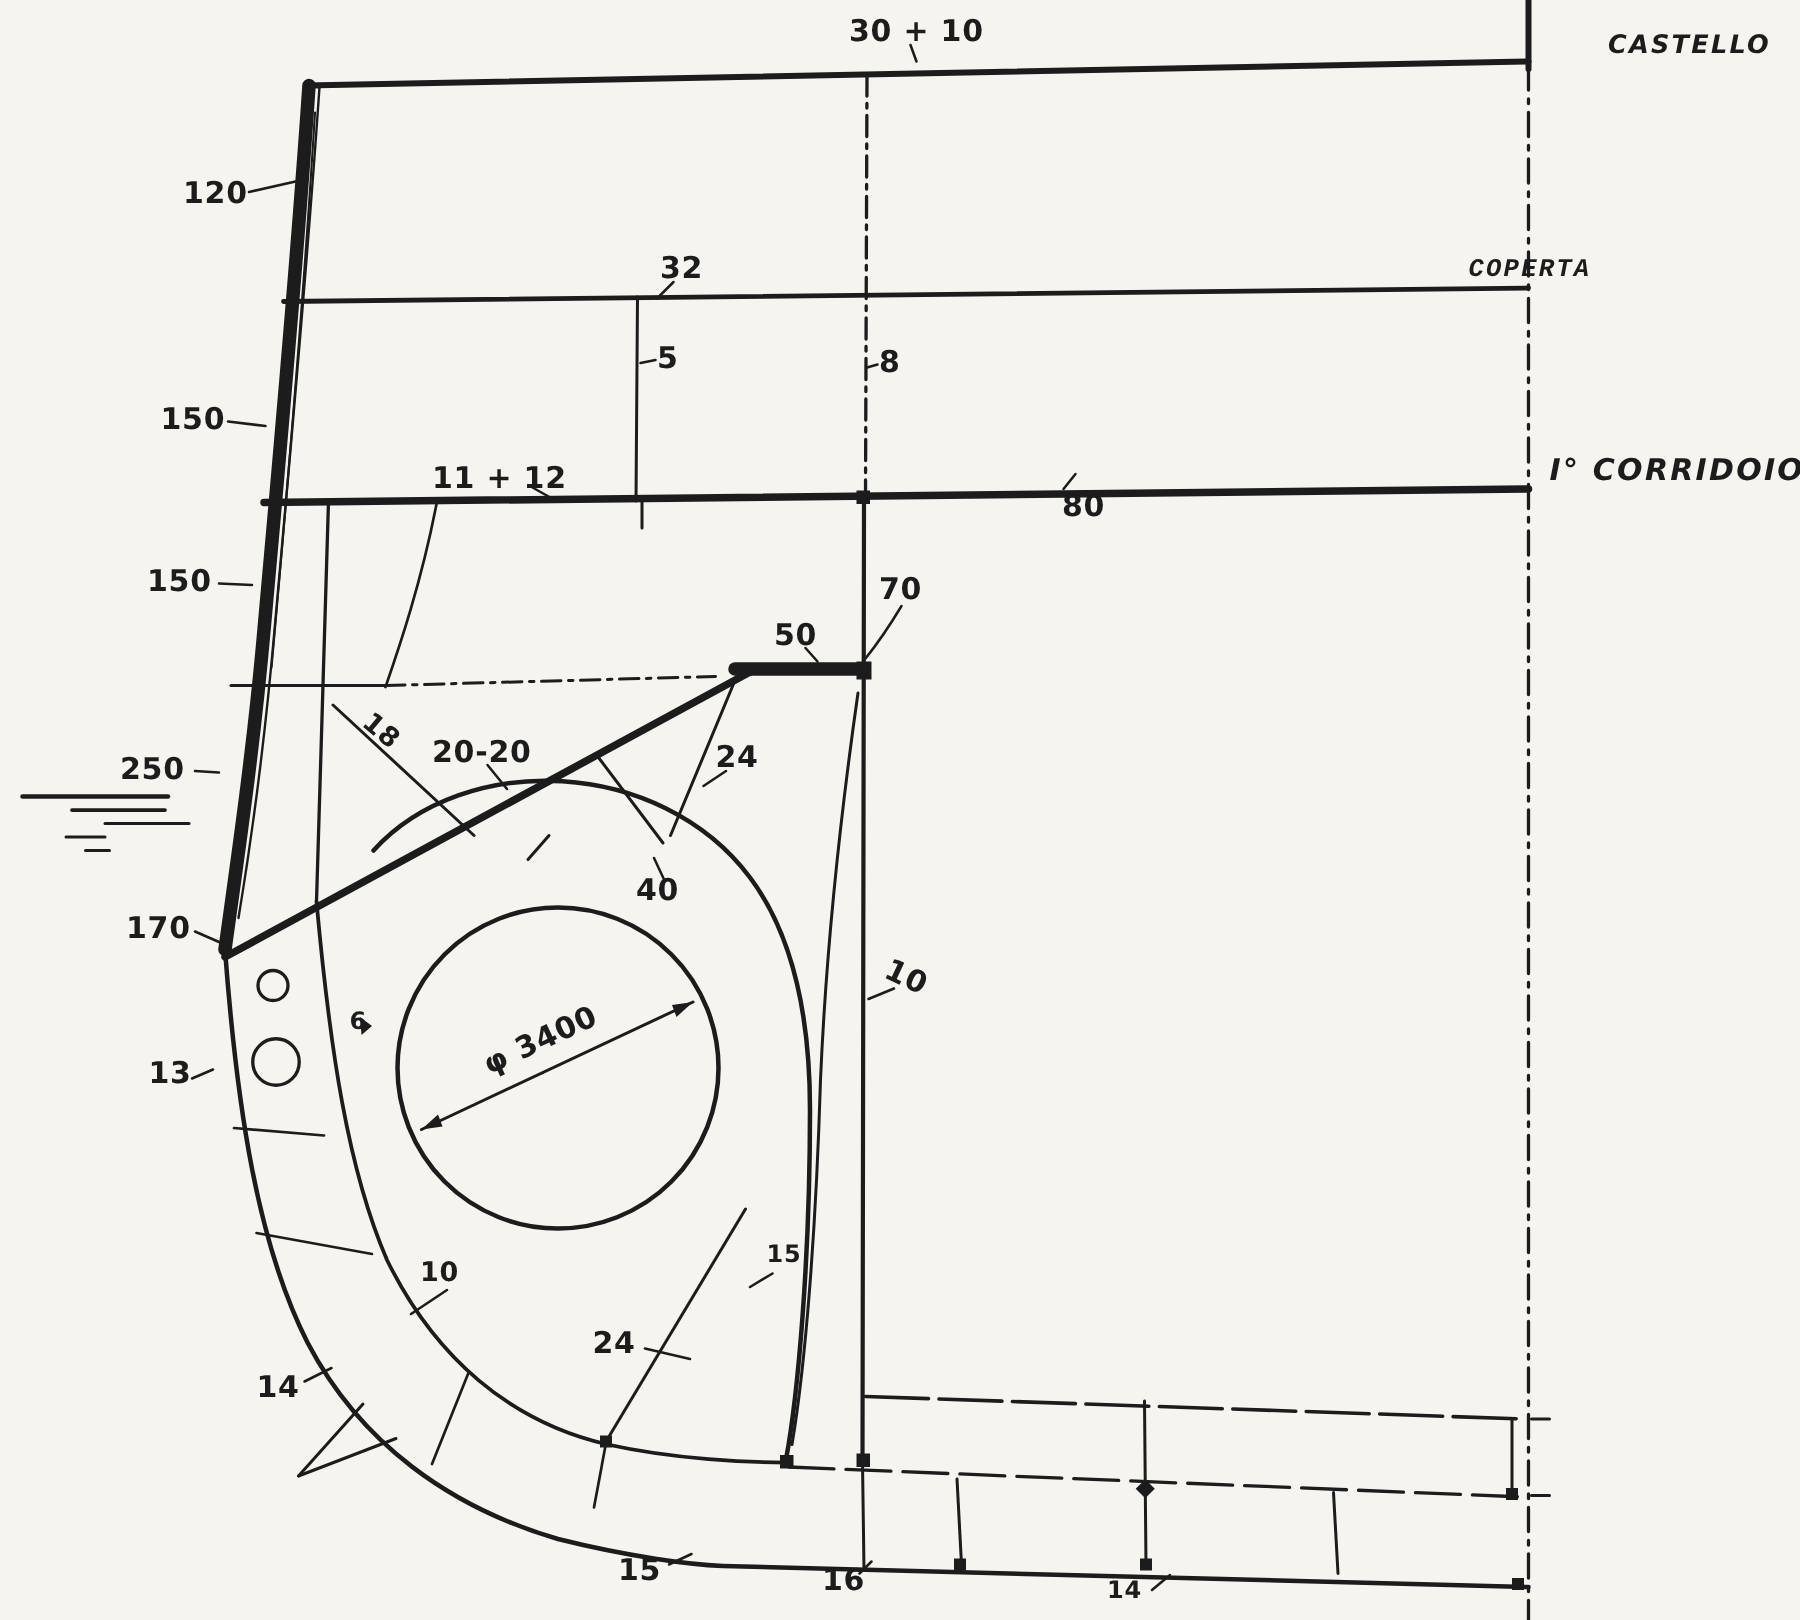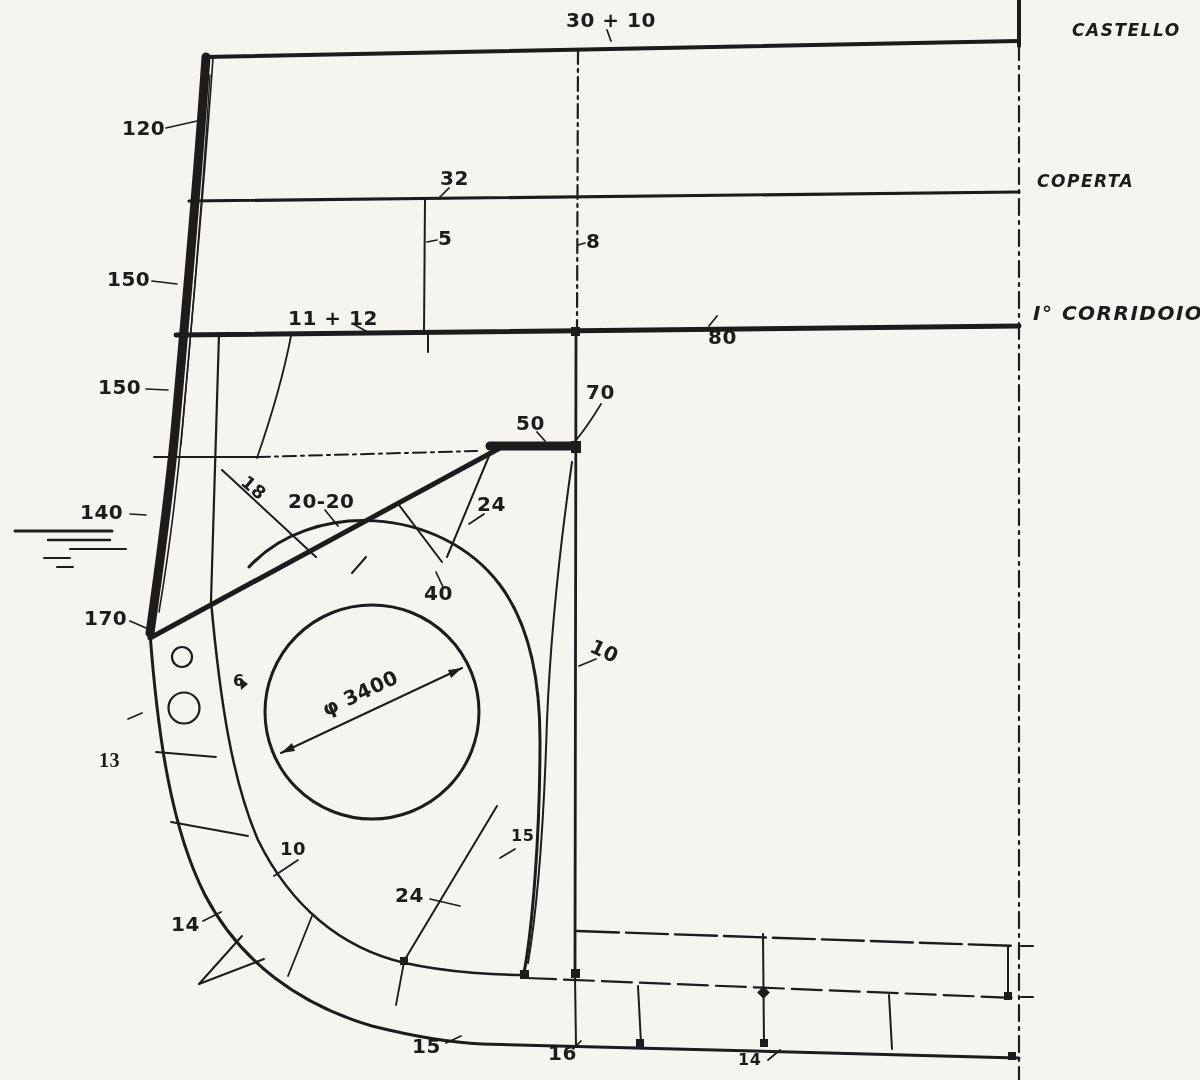--- a/index.html
+++ b/index.html
@@ -164,40 +164,40 @@
       <path d="M446,1043 L461,1036"></path>
       <path d="M573,1049 L581,1041"></path>
       <path d="M768,1060 L780,1050"></path>
     </g>
   </svg>
 
   <div class="lbl" style="left:566px;top:8px;">30 + 10</div>
   <div class="lbl deck" style="left:1032px;top:20px;margin-left:40px;">CASTELLO</div>
   <div class="lbl" style="left:122px;top:116px;">120</div>
   <div class="lbl" style="left:440px;top:166px;">32</div>
-  <div class="lbl deck" style="left:1037px;top:171px;">COPERTA</div>
+  <div class="lbl deck" style="left:979px;top:171px;font-family:Liberation Mono, monospace;">COPERTA</div>
   <div class="lbl" style="left:438px;top:226px;">5</div>
   <div class="lbl" style="left:586px;top:229px;">8</div>
   <div class="lbl" style="left:107px;top:267px;">150</div>
   <div class="lbl" style="left:288px;top:306px;">11 + 12</div>
   <div class="lbl" style="left:708px;top:293px;margin-top:32px;">80</div>
   <div class="lbl deck" style="left:1033px;top:301px;font-size:20px;">I° CORRIDOIO</div>
   <div class="lbl" style="left:98px;top:375px;">150</div>
   <div class="lbl" style="left:586px;top:380px;">70</div>
   <div class="lbl" style="left:516px;top:411px;">50</div>
   <div class="lbl mid" style="left:241px;top:477px;transform:rotate(40deg);">18</div>
   <div class="lbl" style="left:288px;top:489px;">20-20</div>
   <div class="lbl" style="left:477px;top:492px;">24</div>
-  <div class="lbl" style="left:80px;top:500px;">140</div>
+  <div class="lbl" style="left:80px;top:500px;">250</div>
   <div class="lbl" style="left:424px;top:581px;">40</div>
   <div class="lbl" style="left:84px;top:606px;">170</div>
   <div class="lbl" style="left:590px;top:639px;transform:rotate(25deg);">10</div>
   <div class="lbl small" style="left:233px;top:671px;">6</div>
   <div class="lbl" style="left:295px;top:681px;width:130px;text-align:center;transform:rotate(-25deg);">φ 3400</div>
-  <div class="lbl" style="left:99px;top:749px;font-family:Liberation Serif, serif;">13</div>
+  <div class="lbl" style="left:99px;top:703px;">13</div>
   <div class="lbl small" style="left:511px;top:826px;">15</div>
   <div class="lbl mid" style="left:280px;top:838px;">10</div>
   <div class="lbl" style="left:395px;top:883px;">24</div>
   <div class="lbl" style="left:171px;top:912px;">14</div>
   <div class="lbl" style="left:412px;top:1034px;">15</div>
   <div class="lbl" style="left:548px;top:1041px;">16</div>
   <div class="lbl small" style="left:738px;top:1050px;">14</div>
 
 </div>
 

